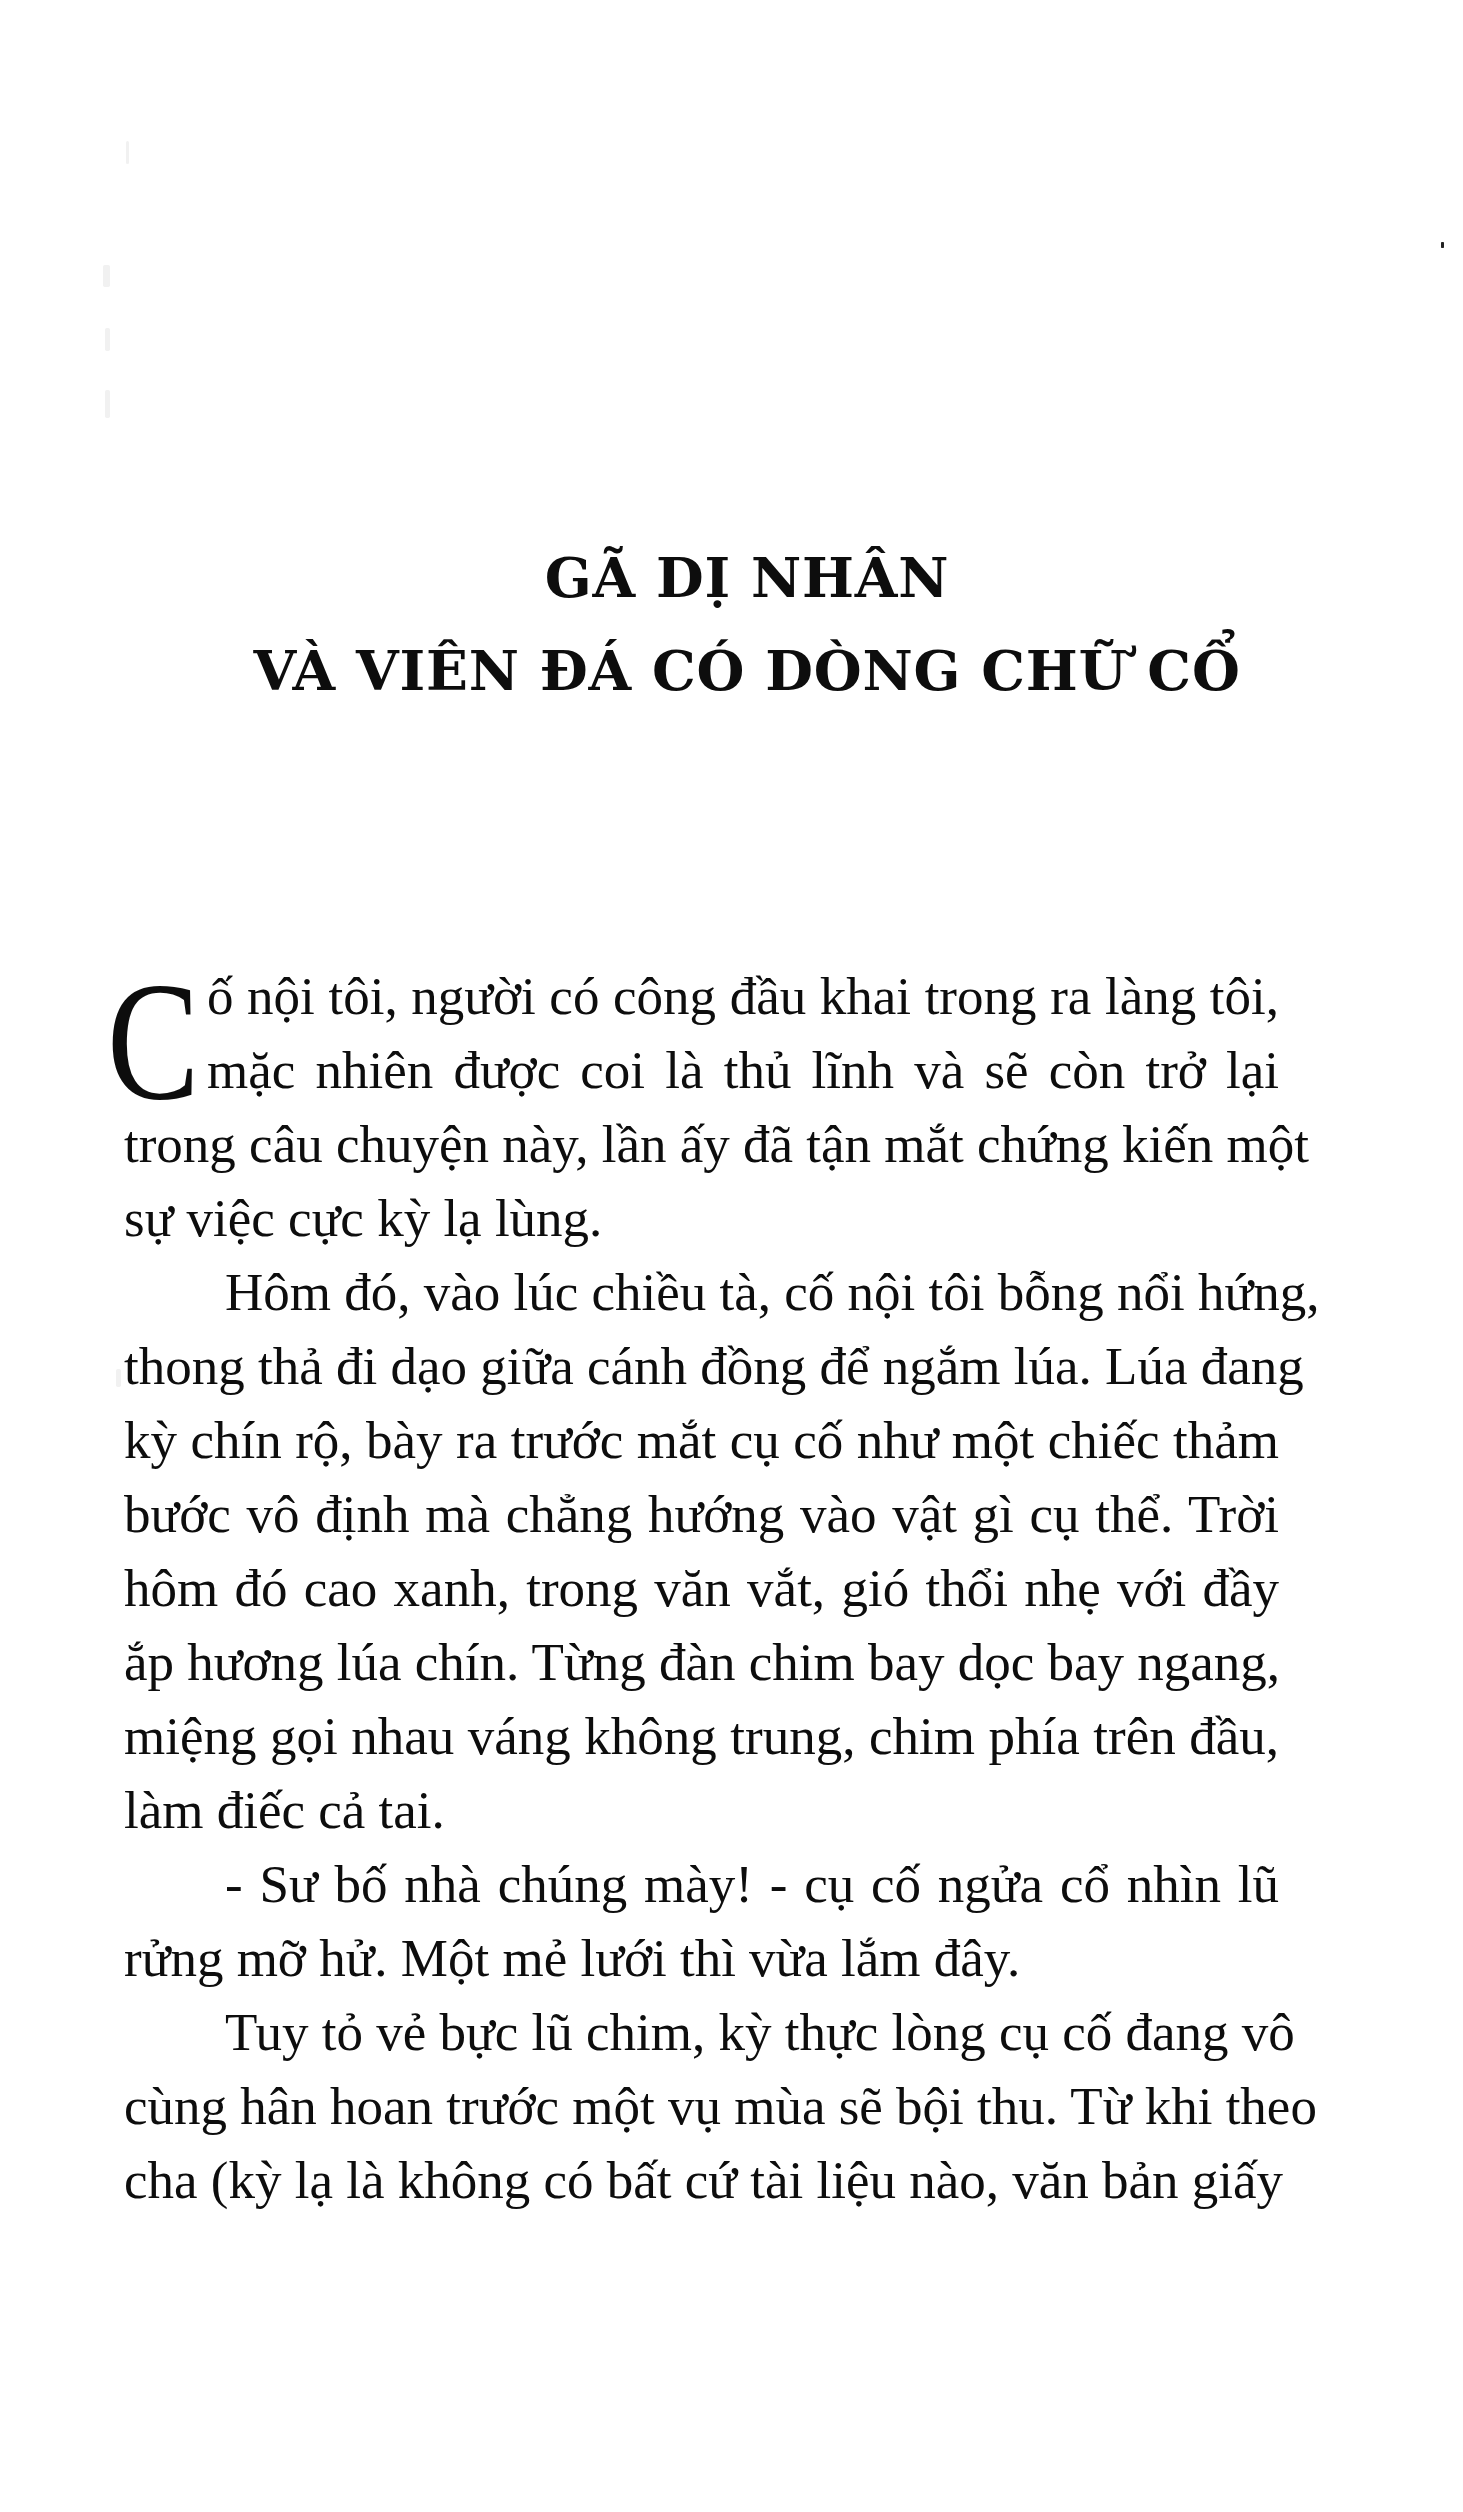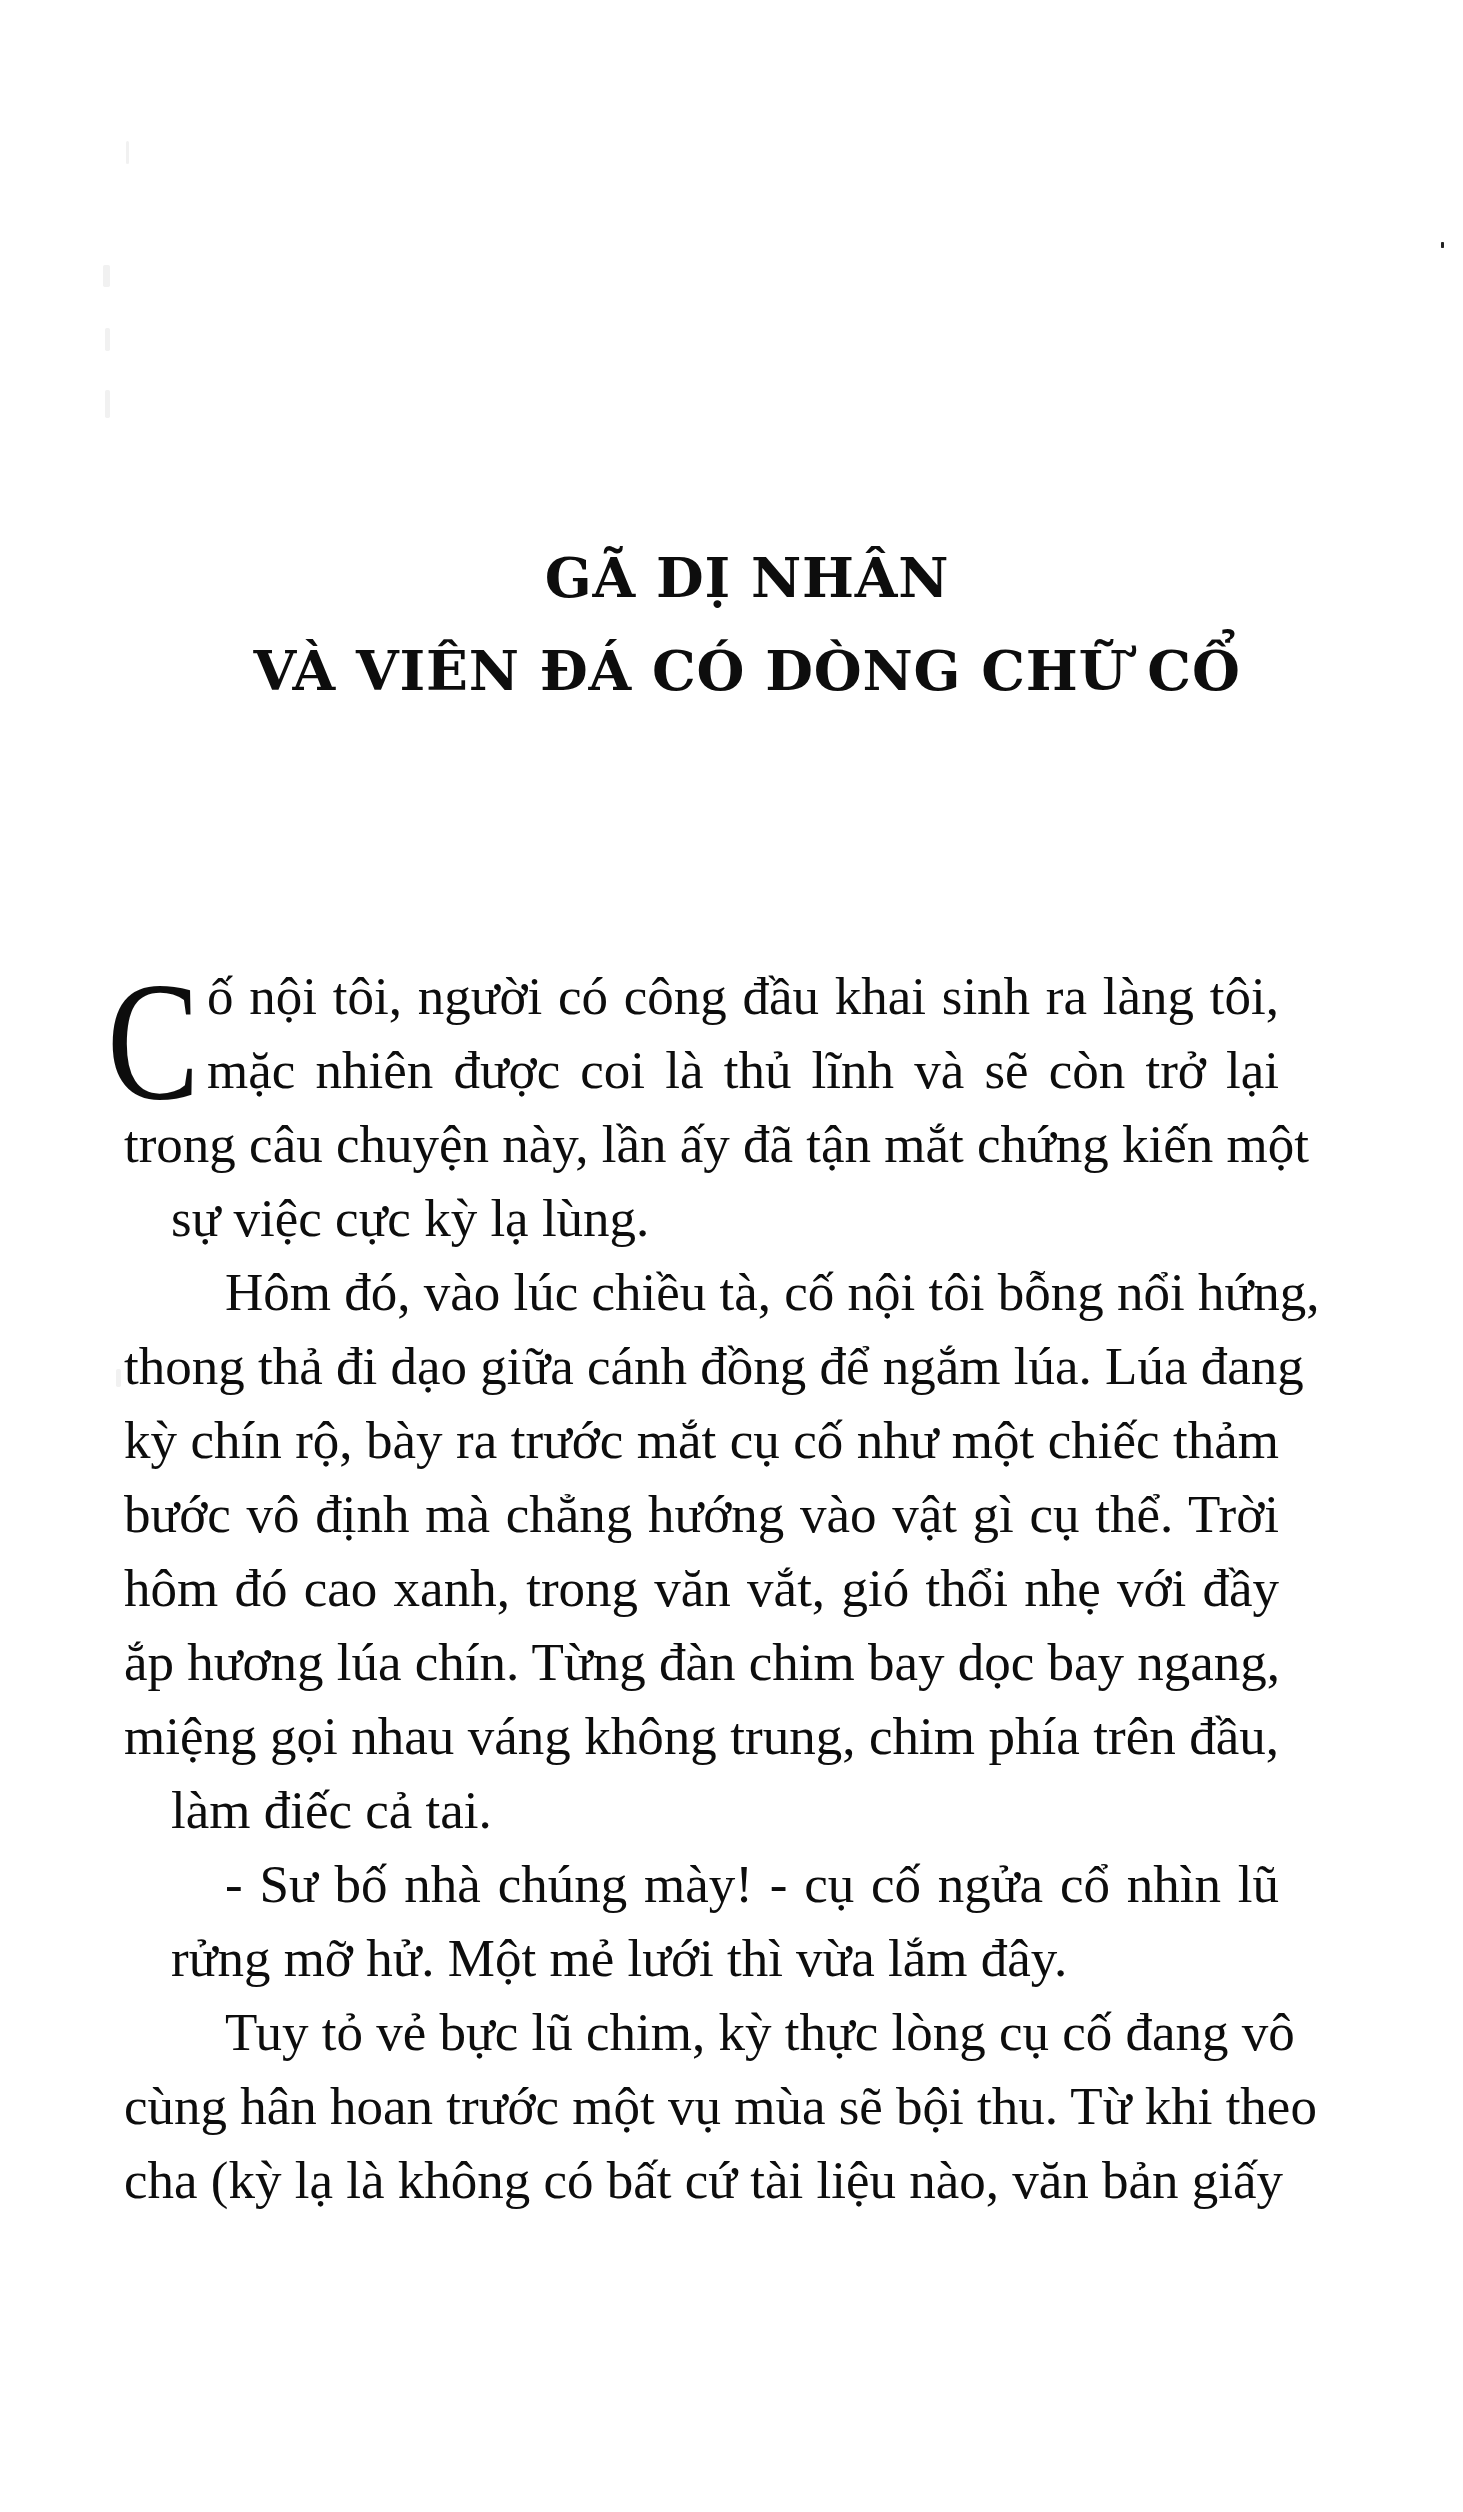--- a/index.html
+++ b/index.html
@@ -58,21 +58,21 @@
       line-height: 74px;
     }
     .line {
       display: block;
       height: 74px;
       white-space: nowrap;
       text-align: justify;
       text-align-last: justify;
       overflow: visible;
     }
-    .line.last { text-align-last: left; margin-left: 47px; }
+    .line.last { text-align-last: left; }
     .line.indent { padding-left: 101px; }
     .line.dropline { padding-left: 83px; }
     .dropcap {
       position: absolute;
       left: -16.6px;
       top: 11.6px;
       font-family: "Liberation Serif", "DejaVu Serif", serif;
       font-size: 169px;
       line-height: 141px;
       height: 141px;
@@ -94,21 +94,21 @@
   <div class="speck" style="left:1441px;top:242px;"></div>
 
   <div class="title">
     <span class="t-line">GÃ DỊ NHÂN</span>
     <span class="t-line">VÀ VIÊN ĐÁ CÓ DÒNG CHỮ CỔ</span>
   </div>
 
   <div class="body">
     <span class="dropcap">C</span>
 
-    <span class="line dropline">ố nội tôi, người có công đầu khai sinh ra làng tôi,</span>
+    <span class="line dropline">ố nội tôi, người có công đầu khai trong ra làng tôi,</span>
     <span class="line dropline">mặc nhiên được coi là thủ lĩnh và sẽ còn trở lại</span>
     <span class="line">trong câu chuyện này, lần ấy đã tận mắt chứng kiến một</span>
     <span class="line last">sự việc cực kỳ lạ lùng.</span>
 
     <span class="line indent">Hôm đó, vào lúc chiều tà, cố nội tôi bỗng nổi hứng,</span>
     <span class="line">thong thả đi dạo giữa cánh đồng để ngắm lúa. Lúa đang</span>
     <span class="line">kỳ chín rộ, bày ra trước mắt cụ cố như một chiếc thảm</span>
     <span class="line">bước vô định mà chẳng hướng vào vật gì cụ thể. Trời</span>
     <span class="line">hôm đó cao xanh, trong văn vắt, gió thổi nhẹ với đầy</span>
     <span class="line">ắp hương lúa chín. Từng đàn chim bay dọc bay ngang,</span>

